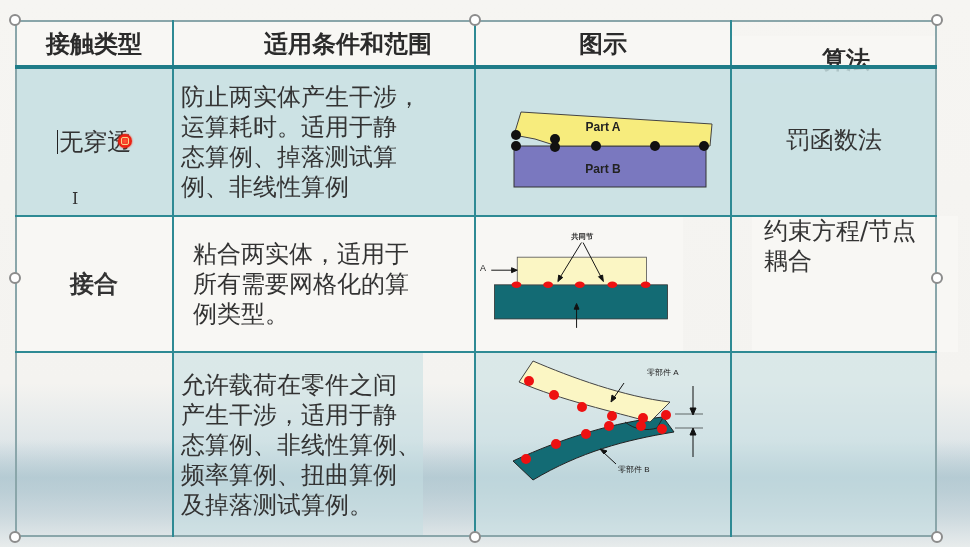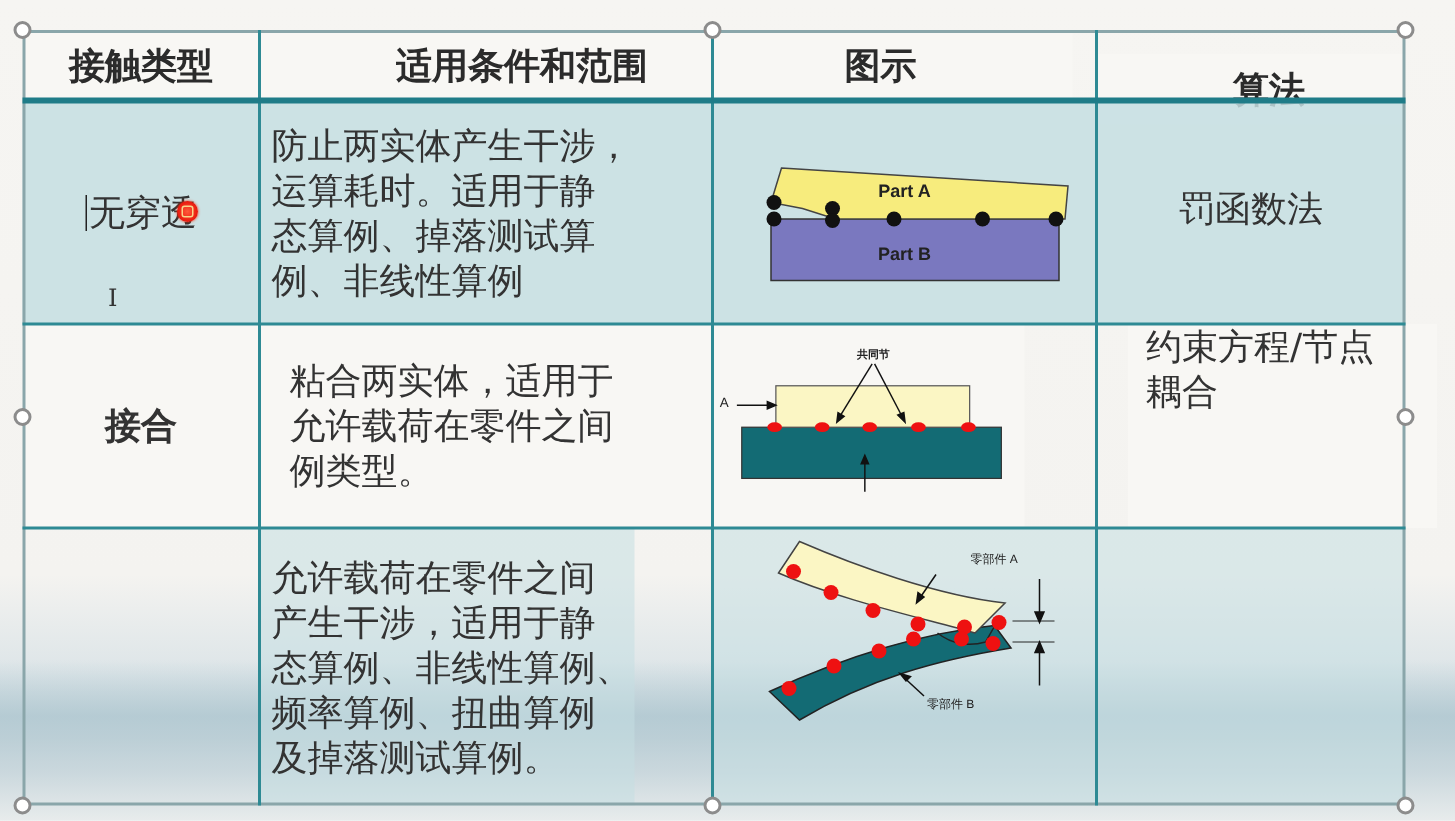--- a/index.html
+++ b/index.html
@@ -47,21 +47,21 @@
 </style>
 </head>
 <body>
 
 <div class="sea"></div>
 
 <div class="tbl">
 
   <div class="cell hdr" style="left:0;top:0;width:158px;height:47px;">接触类型</div>
   <div class="cell hdr" style="left:158px;top:0;width:350px;height:47px;">适用条件和范围</div>
-  <div class="cell hdr" style="left:444px;top:0;width:256px;height:47px;">图示</div>
+  <div class="cell hdr" style="left:460px;top:0;width:256px;height:47px;">图示</div>
   <div class="cell hdr" style="left:716px;top:16px;width:206px;height:47px;padding-left:24px;">算法</div>
 
   <div class="cell row-a" style="left:0;top:47px;width:158px;height:149px;">
     <span class="cursor-bar"></span>
       <span>无穿透</span>
   </div>
   <div class="cell row-a text-left desc" style="left:158px;top:47px;width:302px;height:149px;">防止两实体产生干涉，
 运算耗时。适用于静
 态算例、掉落测试算
 例、非线性算例</div>
@@ -79,21 +79,21 @@
         <circle cx="121" cy="79" r="5"></circle>
           <circle cx="180" cy="79" r="5"></circle>
           <circle cx="229" cy="79" r="5"></circle>
       </g>
     </svg>
   </div>
   <div class="cell row-a" style="left:716px;top:47px;width:206px;height:149px;font-family:Liberation Mono, monospace;">罚函数法</div>
 
   <div class="cell row-b" style="left:0;top:196px;width:158px;height:136px;font-weight:bold;">接合</div>
   <div class="cell row-b text-left desc" style="left:158px;top:196px;width:302px;height:136px;padding-left:20px;">粘合两实体，适用于
-允许载荷在零件之间
+所有需要网格化的算
 例类型。</div>
   <div class="cell row-b" style="left:460px;top:196px;width:208px;height:136px;">
     <svg width="256" height="136" viewBox="0 0 256 136">
       <rect x="24" y="69" width="213" height="42" fill="#136b74" stroke="#333" stroke-width="1"></rect>
       <rect x="52" y="35" width="159" height="34" fill="#fbf6c4" stroke="#555" stroke-width="1"></rect>
       <text x="132" y="12" font-size="9" font-weight="bold" fill="#222" text-anchor="middle">共同节</text>
       <text x="6" y="52" font-size="11" fill="#222">A</text>
       <g stroke="#111" stroke-width="1.2" fill="#111">
         <line x1="20" y1="51" x2="48" y2="51"></line>
           <polygon points="52,51 45,48 45,54"></polygon>

